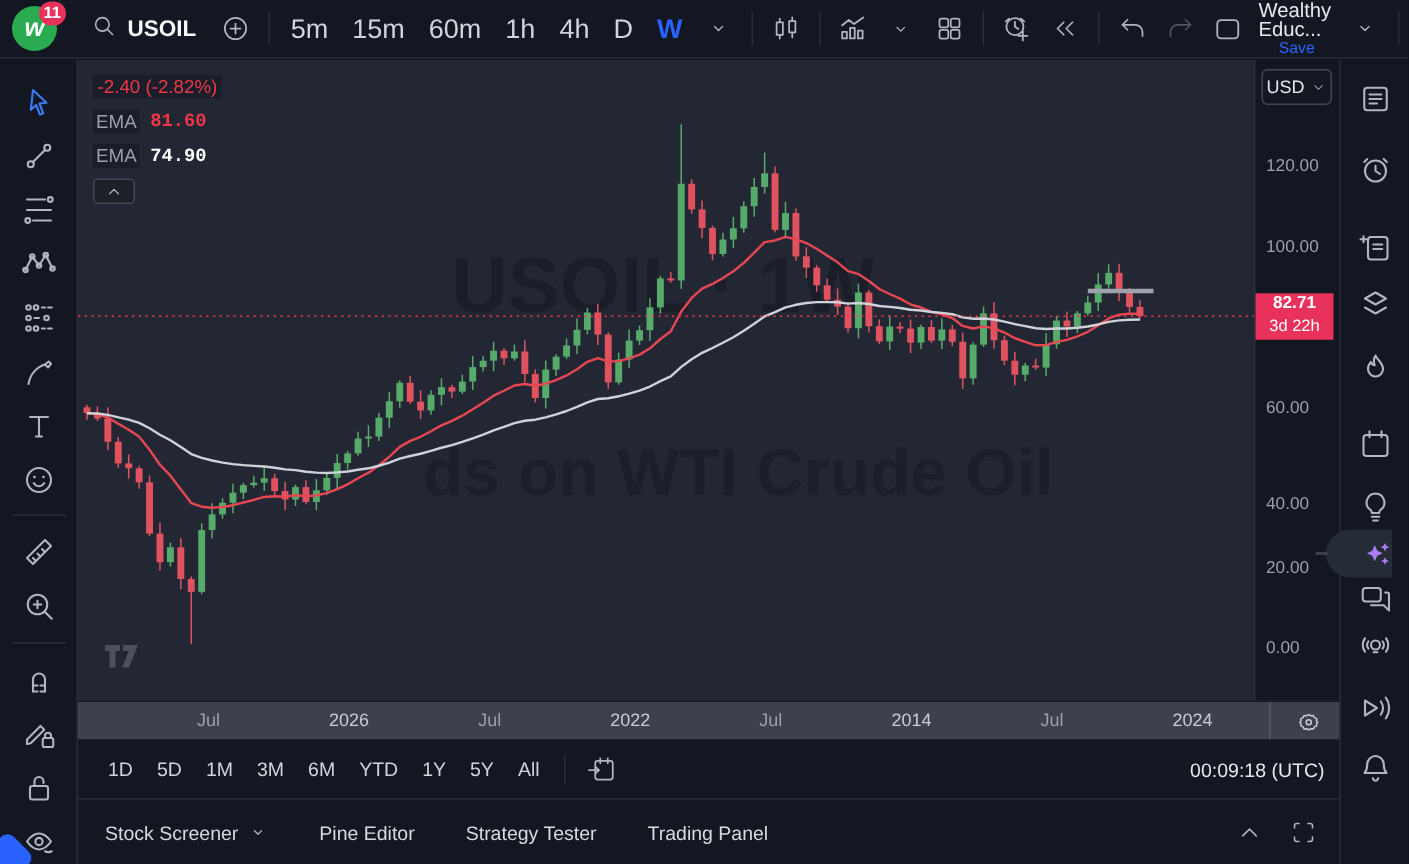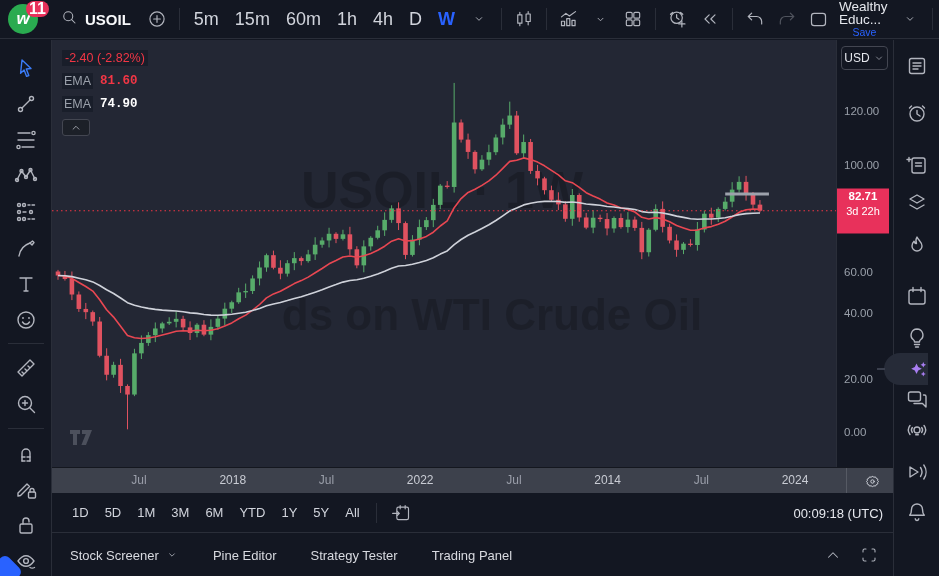--- a/index.html
+++ b/index.html
@@ -7,21 +7,21 @@
   body { font-family:"Liberation Sans", sans-serif; }
   #app { position:relative; width:939px; height:576px; background:#131722; overflow:hidden; color:#d1d4dc; }
 
   
   #topbar { position:absolute; left:0; top:0; width:939px; height:39px; background:#131722; border-bottom:1px solid #2a2e39; display:flex; align-items:center; }
   .tb-sep { width:1px; height:22px; background:#2a2e39; margin:0 6px; flex:0 0 auto; }
   .iconbtn { display:flex; align-items:center; justify-content:center; width:32px; height:30px; border-radius:4px; cursor:pointer; flex:0 0 auto; }
   .iconbtn svg { display:block; }
   #logo-wrap { position:relative; width:46px; height:39px; flex:0 0 auto; }
   #logo { position:absolute; left:8px; top:4px; width:30px; height:30px; border-radius:50%; background:#2aab50; color:#fff; font-weight:bold; font-style:italic; font-size:17px; display:flex; align-items:center; justify-content:center; }
-  #logo-badge { position:absolute; left:26px; top:1px; min-width:17px; height:16px; border-radius:9px; background:#e8315b; color:#fff; font-size:16px; font-weight:bold; display:flex; align-items:center; justify-content:center; padding:0 3px; }
+  #logo-badge { position:absolute; left:26px; top:1px; min-width:17px; height:16px; border-radius:9px; background:#e8315b; color:#fff; font-size:11px; font-weight:bold; display:flex; align-items:center; justify-content:center; padding:0 3px; }
   #symbol-btn { display:flex; align-items:center; gap:7px; padding:0 10px 0 14px; height:30px; cursor:pointer; }
   #symbol-text { font-size:15px; font-weight:bold; color:#f8f9fb; }
   .interval { font-size:18px; color:#d1d4dc; padding:0 8px; height:30px; display:flex; align-items:center; cursor:pointer; border-radius:4px; }
   .interval.active { color:#2962ff; font-weight:bold; }
   #layout-name-wrap { display:flex; flex-direction:column; align-items:center; line-height:13px; padding:0 4px; cursor:pointer; }
   #layout-name { font-size:13.5px; color:#e6e8ee; }
   #save-label { font-size:10.5px; color:#2962ff; }
   .dim { opacity:.38; }
 
   
@@ -45,21 +45,21 @@
   #legend .row { margin-bottom:7px; display:flex; gap:7px; align-items:center; }
   #legend-change { color:#f23645; background:rgba(19,23,34,.55); padding:1px 3px; }
   .ema-label { color:#9aa0aa; background:rgba(19,23,34,.55); padding:1px 2px; }
   .ema-val { font-weight:bold;font-family:Liberation Mono, monospace; }
   #legend-collapse { width:28px; height:17px; border:1px solid #434651; border-radius:3px; background:#1c2028; display:flex; align-items:center; justify-content:center; cursor:pointer; margin-top:2px; }
 
   
   #price-axis { position:absolute; left:836px; top:40px; width:57px; height:427px; background:#131722; border-left:1px solid #2a2e39; font-size:11.5px; color:#9aa0aa; }
   #usd-btn { position:absolute; left:4px; top:6px; width:47px; height:24px; border:1px solid #434651; border-radius:4px; background:#131722; color:#e6e8ee; font-size:12px; display:flex; align-items:center; justify-content:center; gap:3px; cursor:pointer; }
   .ptick { position:absolute; left:7px; transform:translateY(-50%); }
-  #price-label { position:absolute; left:0; width:52px; height:45px; background:#e8315b; color:#fff; text-align:center; font-size:11.5px; line-height:15px; font-weight:bold; transform:translateY(-50%); }
+  #price-label { position:absolute; left:0; width:52px; height:31px; background:#e8315b; color:#fff; text-align:center; font-size:11.5px; line-height:15px; font-weight:bold; transform:translateY(-50%); }
   #price-countdown { font-weight:normal; font-size:11px; }
 
   
   #time-band { position:absolute; left:52px; top:467px; width:841px; height:26px; background:#3d414c; border-top:1px solid #14171f; font-size:12px; color:#9b9faa; cursor:ew-resize; }
   .ttick { position:absolute; top:5px; transform:translateX(-50%); }
   .ttick.year { color:#c9ccd4; }
   #axis-gear-sep { position:absolute; left:794px; top:0; width:1px; height:26px; background:#565a64; }
   #axis-gear { position:absolute; left:803px; top:1px; width:34px; height:24px; display:flex; align-items:center; justify-content:center; cursor:pointer; }
 
   
@@ -738,34 +738,34 @@
     <div id="usd-btn">
       <span>USD</span>
       <svg class="ic" width="12" height="12" viewBox="0 0 24 24">
           <path d="M7 10l5 5 5-5"></path>
         </svg>
     </div>
     <div id="pticks">
         <div class="ptick" style="top: 71px;">120.00</div>
         <div class="ptick" style="top: 124.5px;">100.00</div>
         <div class="ptick" style="top: 231.5px;">60.00</div>
-        <div class="ptick" style="top: 273px;">40.00</div>
+        <div class="ptick" style="top: 296px;">40.00</div>
         <div class="ptick" style="top: 338.5px;">20.00</div>
         <div class="ptick" style="top: 392px;">0.00</div>
       </div>
     <div id="price-label" style="top: 170.751px; background: rgb(232, 49, 91);">
       <div>82.71</div>
       <div id="price-countdown">3d 22h</div>
     </div>
   </div>
 
   <div id="time-band">
     <div id="tticks">
         <div class="ttick" style="left: 87.02px;">Jul</div>
-        <div class="ttick year" style="left: 180.74px;">2018</div>
+        <div class="ttick year" style="left: 180.74px;">2026</div>
         <div class="ttick" style="left: 274.46px;">Jul</div>
         <div class="ttick year" style="left: 368.18px;">2022</div>
         <div class="ttick" style="left: 461.9px;">Jul</div>
         <div class="ttick year" style="left: 555.62px;">2014</div>
         <div class="ttick" style="left: 649.34px;">Jul</div>
         <div class="ttick year" style="left: 743.06px;">2024</div>
       </div>
     <div id="axis-gear-sep"></div>
     <div id="axis-gear">
       <svg class="ic" width="17" height="17" viewBox="0 0 24 24" style="stroke:#c9ccd4">

